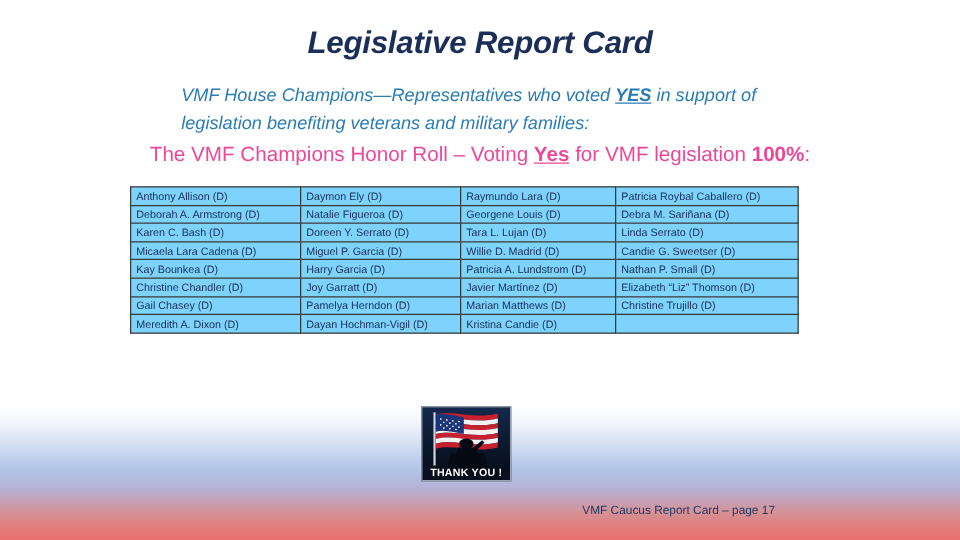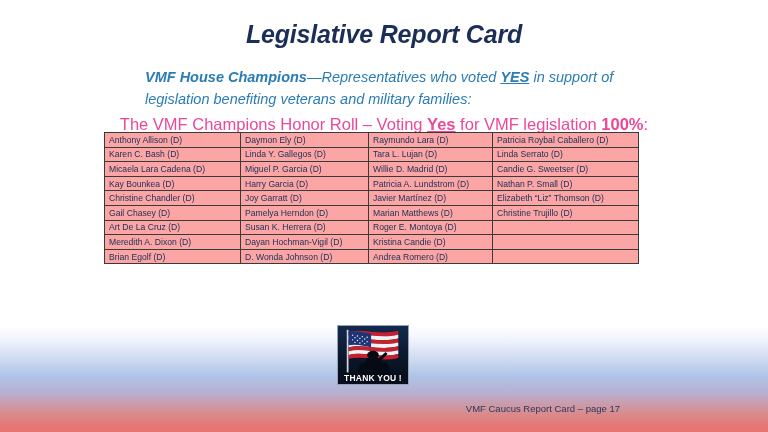--- a/index.html
+++ b/index.html
@@ -61,21 +61,21 @@
     position: absolute;
     top: 66px;
     left: 145px;
     width: 500px;
     font-size: 14.5px;
     font-style: italic;
     color: #2a7cb5;
     line-height: 1.55;
   }
   #subtitle-block .lead {
-    font-weight: bold;
+    font-weight: normal;
     font-style: italic;
   }
   #subtitle-block .emph {
     font-weight: bold;
     text-decoration: underline;
   }
 
   #honor-roll-line {
     position: absolute;
     top: 115px;
@@ -89,26 +89,26 @@
     font-weight: bold;
     text-decoration: underline;
   }
   #honor-roll-line .b {
     font-weight: bold;
   }
 
   
   #roster-table {
     position: absolute;
-    top: 132px;
+    top: 149px;
     left: 104px;
     width: 534px;
     border-collapse: collapse;
     table-layout: fixed;
-    background: #fca5a5;
+    background: #7dd3fc;
     padding-left: 30px;
   }
   #roster-table td {
     border: 0.8px solid #3a3a3a;
     font-size: 8.6px;
     color: #1a2e57;
     height: 14.6px;
     padding: 0 0 0 4px;
     vertical-align: middle;
     white-space: nowrap;
@@ -179,22 +179,28 @@
         <col class="c4">
     </colgroup>
     <tbody id="roster-body">
         <tr>
           <td>Anthony Allison (D)</td>
           <td>Daymon Ely (D)</td>
           <td>Raymundo Lara (D)</td>
           <td>Patricia Roybal Caballero (D)</td>
         </tr>
         <tr>
+          <td>Deborah A. Armstrong (D)</td>
+          <td>Natalie Figueroa (D)</td>
+          <td>Georgene Louis (D)</td>
+          <td>Debra M. Sariñana (D)</td>
+        </tr>
+        <tr>
           <td>Karen C. Bash (D)</td>
-          <td>Linda Y. Gallegos (D)</td>
+          <td>Doreen Y. Serrato (D)</td>
           <td>Tara L. Lujan (D)</td>
           <td>Linda Serrato (D)</td>
         </tr>
         <tr>
           <td>Micaela Lara Cadena (D)</td>
           <td>Miguel P. Garcia (D)</td>
           <td>Willie D. Madrid (D)</td>
           <td>Candie G. Sweetser (D)</td>
         </tr>
         <tr>
@@ -209,35 +215,23 @@
           <td>Javier Martínez (D)</td>
           <td>Elizabeth “Liz” Thomson (D)</td>
         </tr>
         <tr>
           <td>Gail Chasey (D)</td>
           <td>Pamelya Herndon (D)</td>
           <td>Marian Matthews (D)</td>
           <td>Christine Trujillo (D)</td>
         </tr>
         <tr>
-          <td>Art De La Cruz (D)</td>
-          <td>Susan K. Herrera (D)</td>
-          <td>Roger E. Montoya (D)</td>
-          <td></td>
-        </tr>
-        <tr>
           <td>Meredith A. Dixon (D)</td>
           <td>Dayan Hochman-Vigil (D)</td>
           <td>Kristina Candie (D)</td>
-          <td></td>
-        </tr>
-        <tr>
-          <td>Brian Egolf (D)</td>
-          <td>D. Wonda Johnson (D)</td>
-          <td>Andrea Romero (D)</td>
           <td></td>
         </tr>
       </tbody>
   </table>
 
   <div id="thank-you-image">
     <svg id="flag-svg" viewBox="0 0 72 60" preserveAspectRatio="none">
       <defs>
         <linearGradient id="bgGrad" x1="0" y1="0" x2="0" y2="1">
           <stop offset="0%" stop-color="#13294d"></stop>

